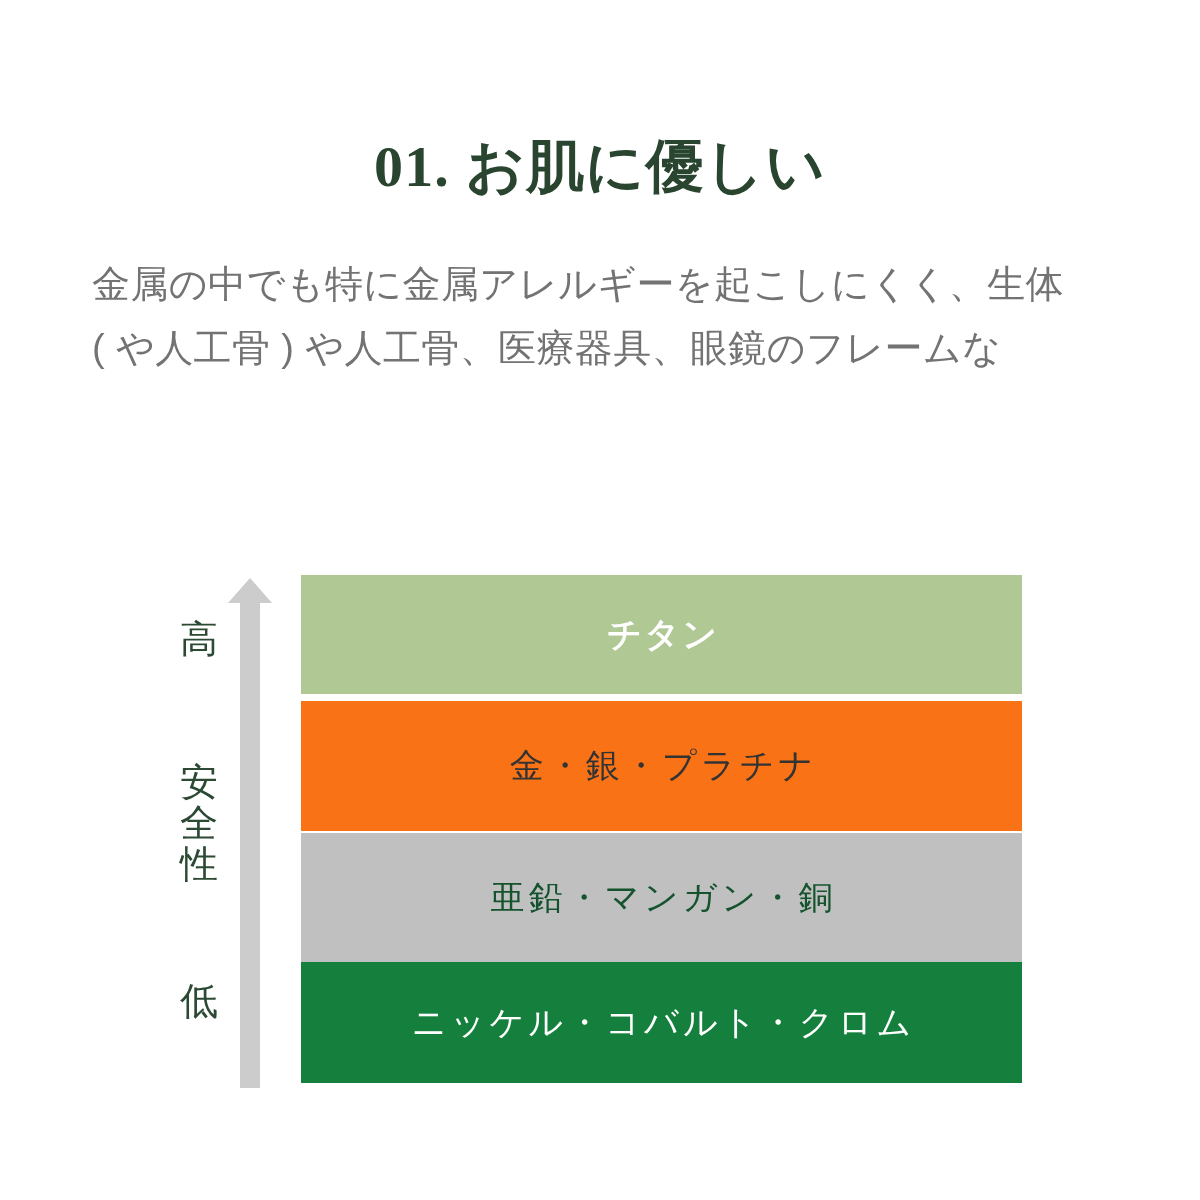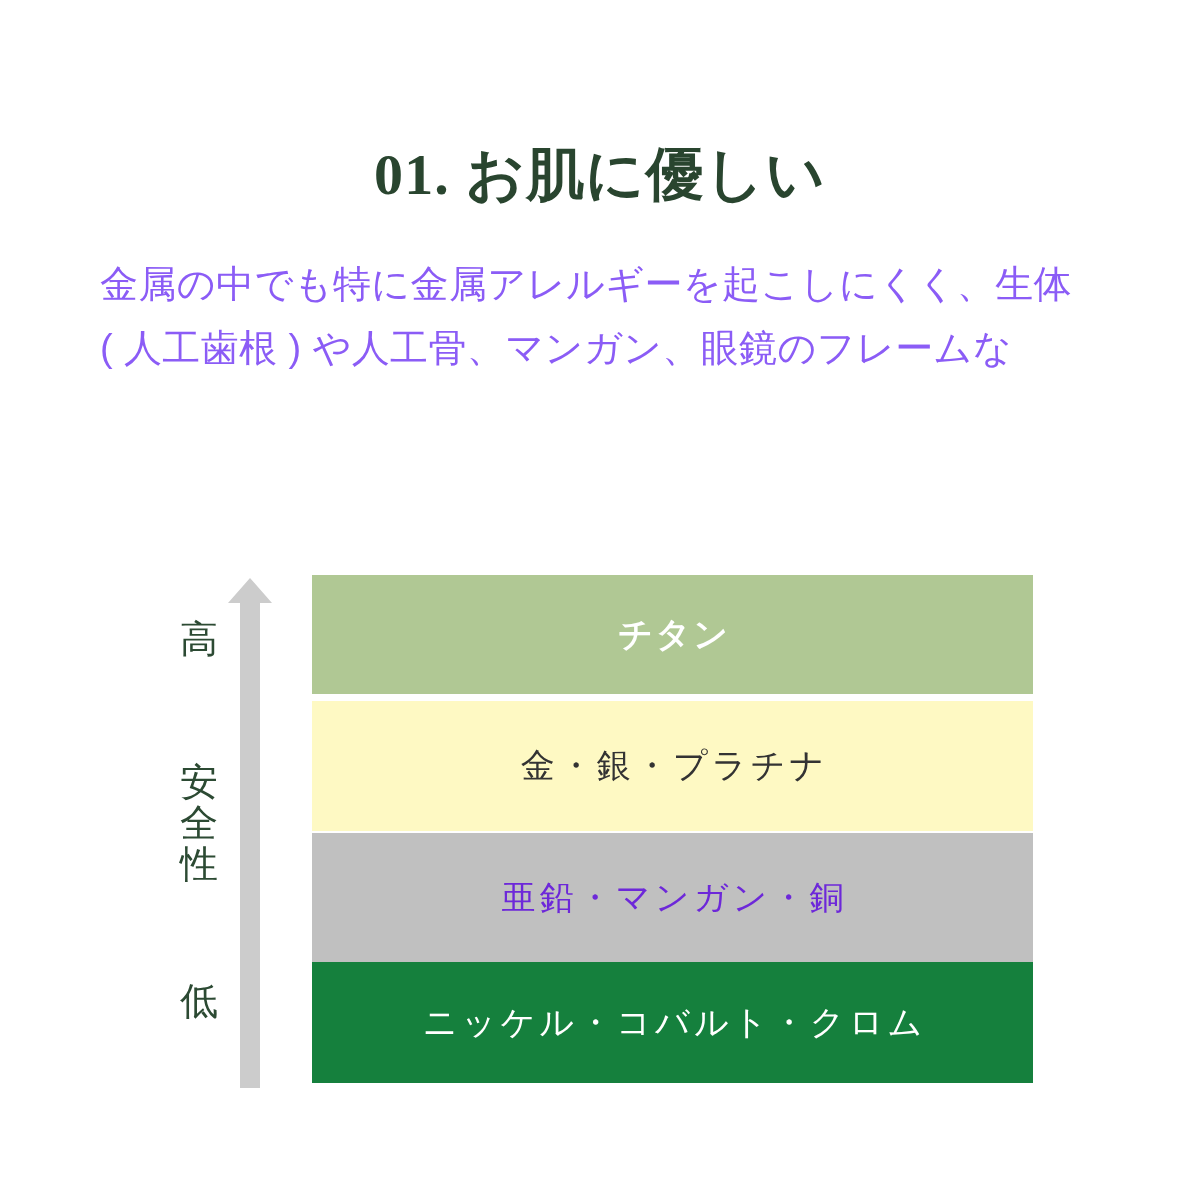--- a/index.html
+++ b/index.html
@@ -19,40 +19,40 @@
     position: relative;
     width: 1200px;
     height: 1200px;
     background: #ffffff;
   }
 
   
   .page-title {
     position: absolute;
     left: 0;
-    top: 104px;
+    top: 96px;
     width: 1200px;
     text-align: center;
     font-family: "Liberation Serif", "DejaVu Serif", serif;
     font-size: 58px;
     line-height: 1.1;
     letter-spacing: 0.02em;
     color: #29452f;
     white-space: nowrap;
   }
 
   
   .body-copy {
     position: absolute;
-    left: 100px;
+    left: 92px;
     top: 252px;
     width: 1010px;
     font-size: 38px;
     line-height: 64px;
-    color: #8b5cf6;
+    color: #737373;
     letter-spacing: 0.01em;
   }
   .body-copy .copy-line {
     display: block;
     white-space: nowrap;
   }
 
   
   .diagram {
     position: absolute;
@@ -98,58 +98,57 @@
   }
   .axis-label-mid .vchar { display: block; }
 
   
   .bars {
     position: absolute;
     left: 301px;
     top: 575px;
     width: 721px;
     height: 508px;
-    margin-left: 11px;
   }
   .bar {
     position: absolute;
     left: 0;
     width: 721px;
     display: flex;
     align-items: center;
     justify-content: center;
     box-sizing: border-box;
   }
   .bar-label {
     font-size: 34px;
     letter-spacing: 0.12em;
     text-indent: 0.12em;
     white-space: nowrap;
   }
 
   .bar-1 { top: 0px;   height: 119px; background: #b0c894; }
-  .bar-2 { top: 126px; height: 130px; background: #fef9c3; }
+  .bar-2 { top: 126px; height: 130px; background: #f97316; }
   .bar-3 { top: 258px; height: 129px; background: #c0c0c0; }
   .bar-4 { top: 387px; height: 121px; background: #15803d; }
 
   .bar-1 .bar-label { color: #ffffff; font-weight: bold; letter-spacing: 0.08em; }
   .bar-2 .bar-label { color: #333333; }
-  .bar-3 .bar-label { color: #6d28d9; }
+  .bar-3 .bar-label { color: #14532d; }
   .bar-4 .bar-label { color: #ffffff; }
 </style>
 </head>
 <body>
 
 <div class="page">
 
   <h1 class="page-title">01. お肌に優しい</h1>
 
   <div class="body-copy">
     <span class="copy-line">金属の中でも特に金属アレルギーを起こしにくく、生体</span>
-    <span class="copy-line">( 人工歯根 ) や人工骨、マンガン、眼鏡のフレームな</span>
+    <span class="copy-line">( や人工骨 ) や人工骨、医療器具、眼鏡のフレームな</span>
   </div>
 
   <div class="diagram">
 
     <div class="axis-arrow">
       <svg width="44" height="510" viewBox="0 0 44 510" aria-hidden="true">
         <polygon points="22,0 44,25 32,25 32,510 12,510 12,25 0,25" fill="#cccccc"></polygon>
       </svg>
     </div>
 

